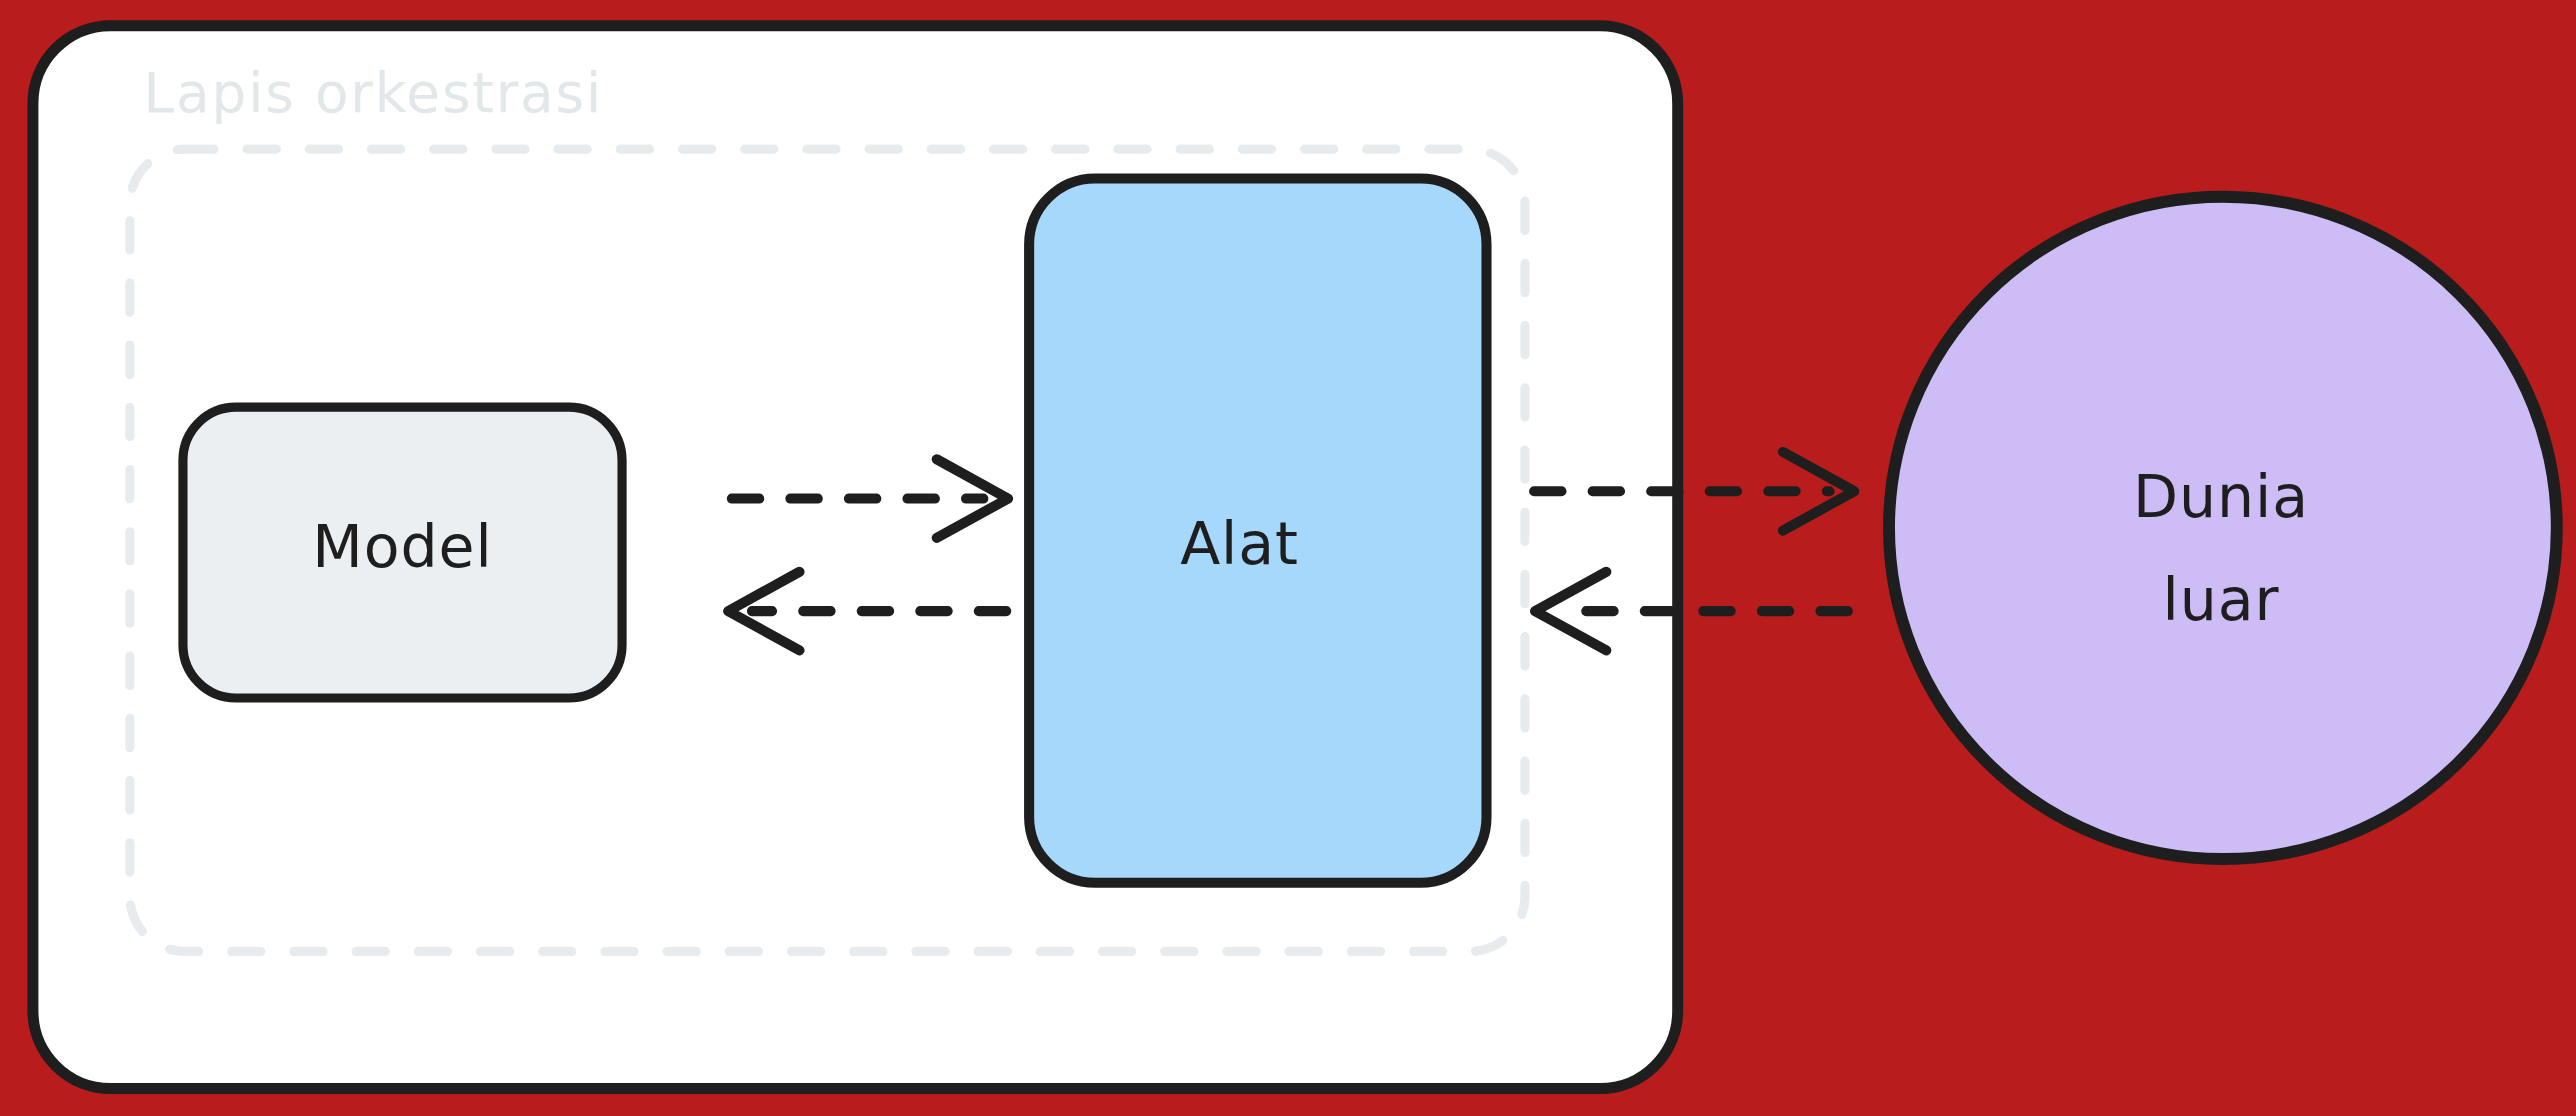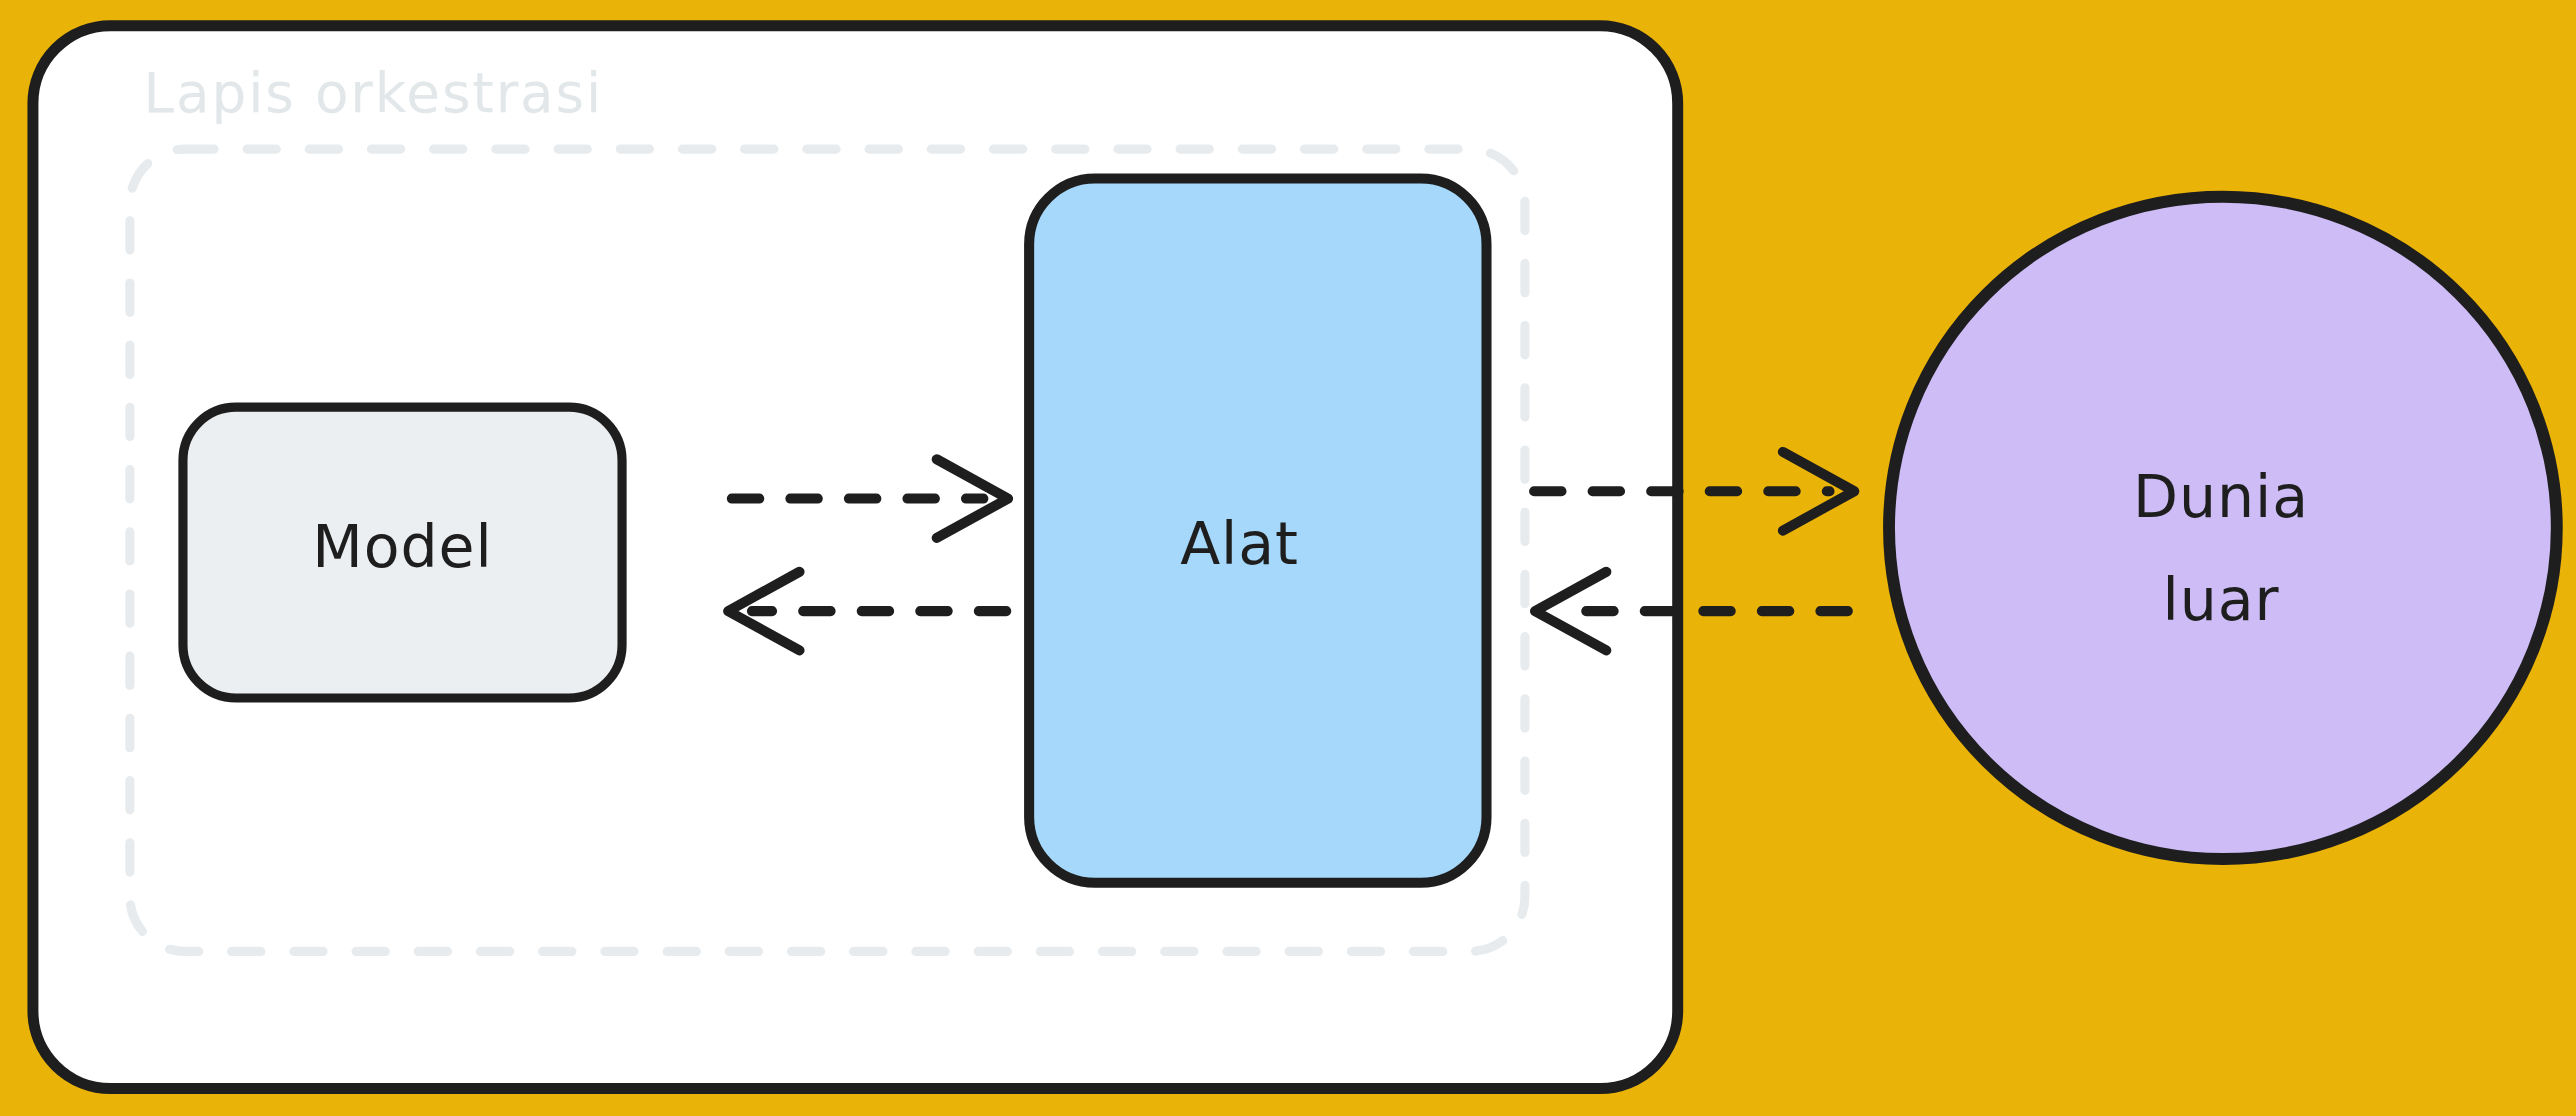--- a/index.html
+++ b/index.html
@@ -4,21 +4,21 @@
 <style>
   html, body {
     margin: 0;
     padding: 0;
     background: #ffffff;
   }
   .canvas {
     position: relative;
     width: 2576px;
     height: 1117px;
-    background: #eab308;
+    background: #b91c1c;
     overflow: hidden;
     font-family: "DejaVu Sans", "Liberation Sans", sans-serif;
     text-decoration: underline;
   }
   svg.diagram {
     position: absolute;
     left: 0;
     top: 0;
     width: 100%;
     height: 100%;

